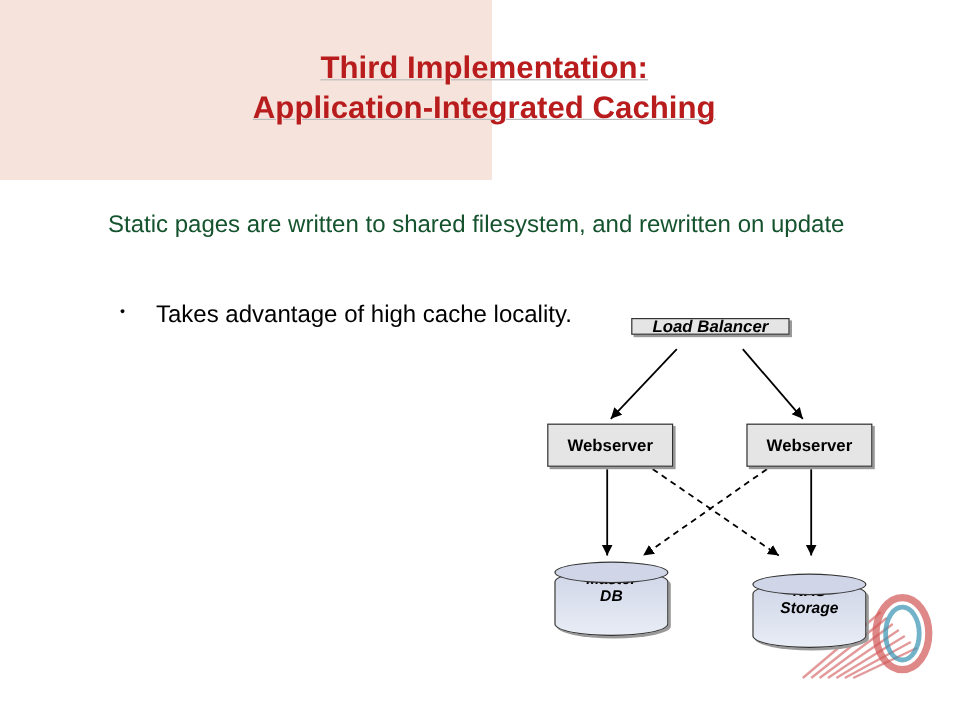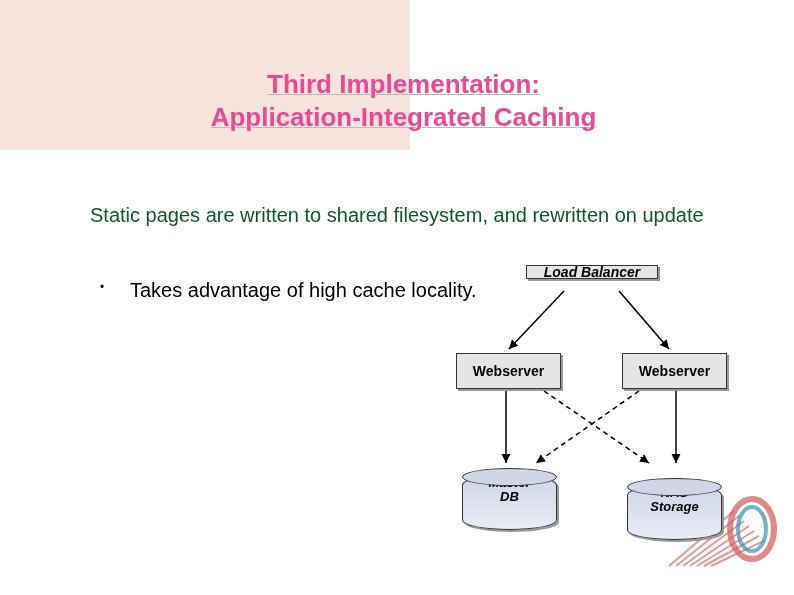--- a/index.html
+++ b/index.html
@@ -26,22 +26,22 @@
     bottom: 20px;
     z-index: 0;
     opacity: 0.9;
   }
   .title {
     position: relative;
     z-index: 2;
     text-align: center;
     font-size: 26px;
     font-weight: bold;
-    color: #ec4899;
-    margin-top: 68px;
+    color: #b91c1c;
+    margin-top: 40px;
     line-height: 1.25;
     text-decoration: underline;
     text-decoration-color: #bbb;
     text-decoration-thickness: 1px;
     padding-left: 13px;
   }
   .content {
     position: relative;
     z-index: 2;
     margin: 70px 50px 0 90px;

